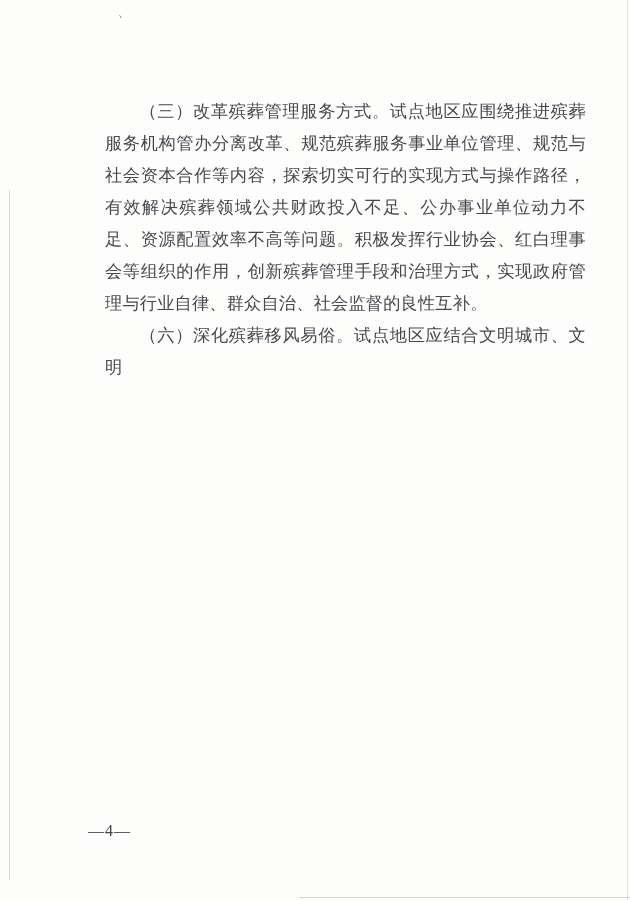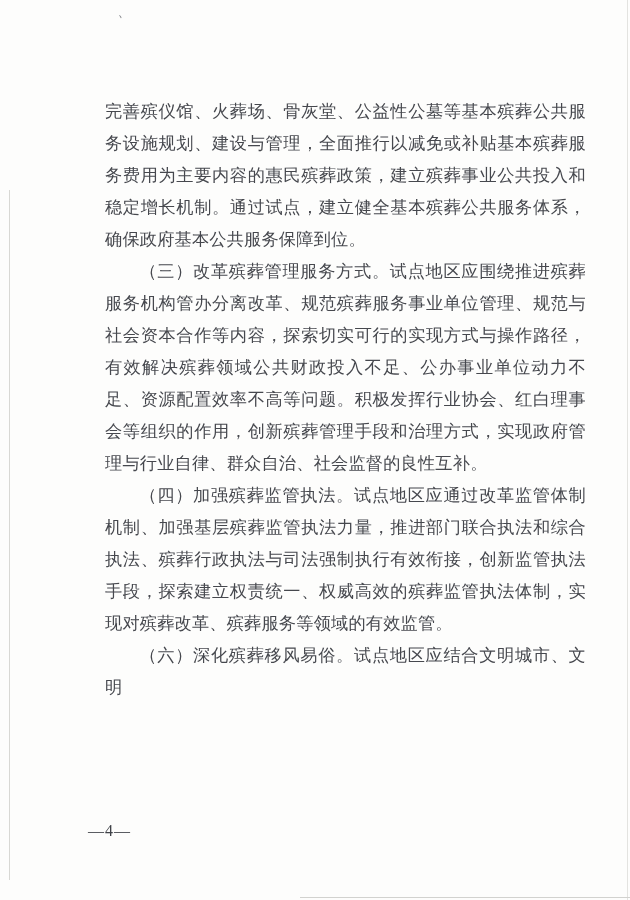--- a/index.html
+++ b/index.html
@@ -65,21 +65,19 @@
 
 <div class="page">
 
   <div class="edge-left"></div>
   <div class="edge-right"></div>
   <div class="edge-bottom"></div>
 
   <div class="stray-mark">、</div>
 
   <div class="text-block">
-    <p class="para">完善殡仪馆、火葬场、骨灰堂、公益性公墓等基本殡葬公共服务设施规划、建设与管理，全面推行以减免或补贴基本殡葬服务费用为主要内容的惠民殡葬政策，建立殡葬事业公共投入和稳定增长机制。通过试点，建立健全基本殡葬公共服务体系，确保政府基本公共服务保障到位。</p>
     <p class="para indent">（三）改革殡葬管理服务方式。试点地区应围绕推进殡葬服务机构管办分离改革、规范殡葬服务事业单位管理、规范与社会资本合作等内容，探索切实可行的实现方式与操作路径，有效解决殡葬领域公共财政投入不足、公办事业单位动力不足、资源配置效率不高等问题。积极发挥行业协会、红白理事会等组织的作用，创新殡葬管理手段和治理方式，实现政府管理与行业自律、群众自治、社会监督的良性互补。</p>
-    <p class="para indent">（四）加强殡葬监管执法。试点地区应通过改革监管体制机制、加强基层殡葬监管执法力量，推进部门联合执法和综合执法、殡葬行政执法与司法强制执行有效衔接，创新监管执法手段，探索建立权责统一、权威高效的殡葬监管执法体制，实现对殡葬改革、殡葬服务等领域的有效监管。</p>
     <p class="para indent">（六）深化殡葬移风易俗。试点地区应结合文明城市、文明</p>
   </div>
 
   <div class="page-number">—4—</div>
 
 </div>
 
 </body></html>

